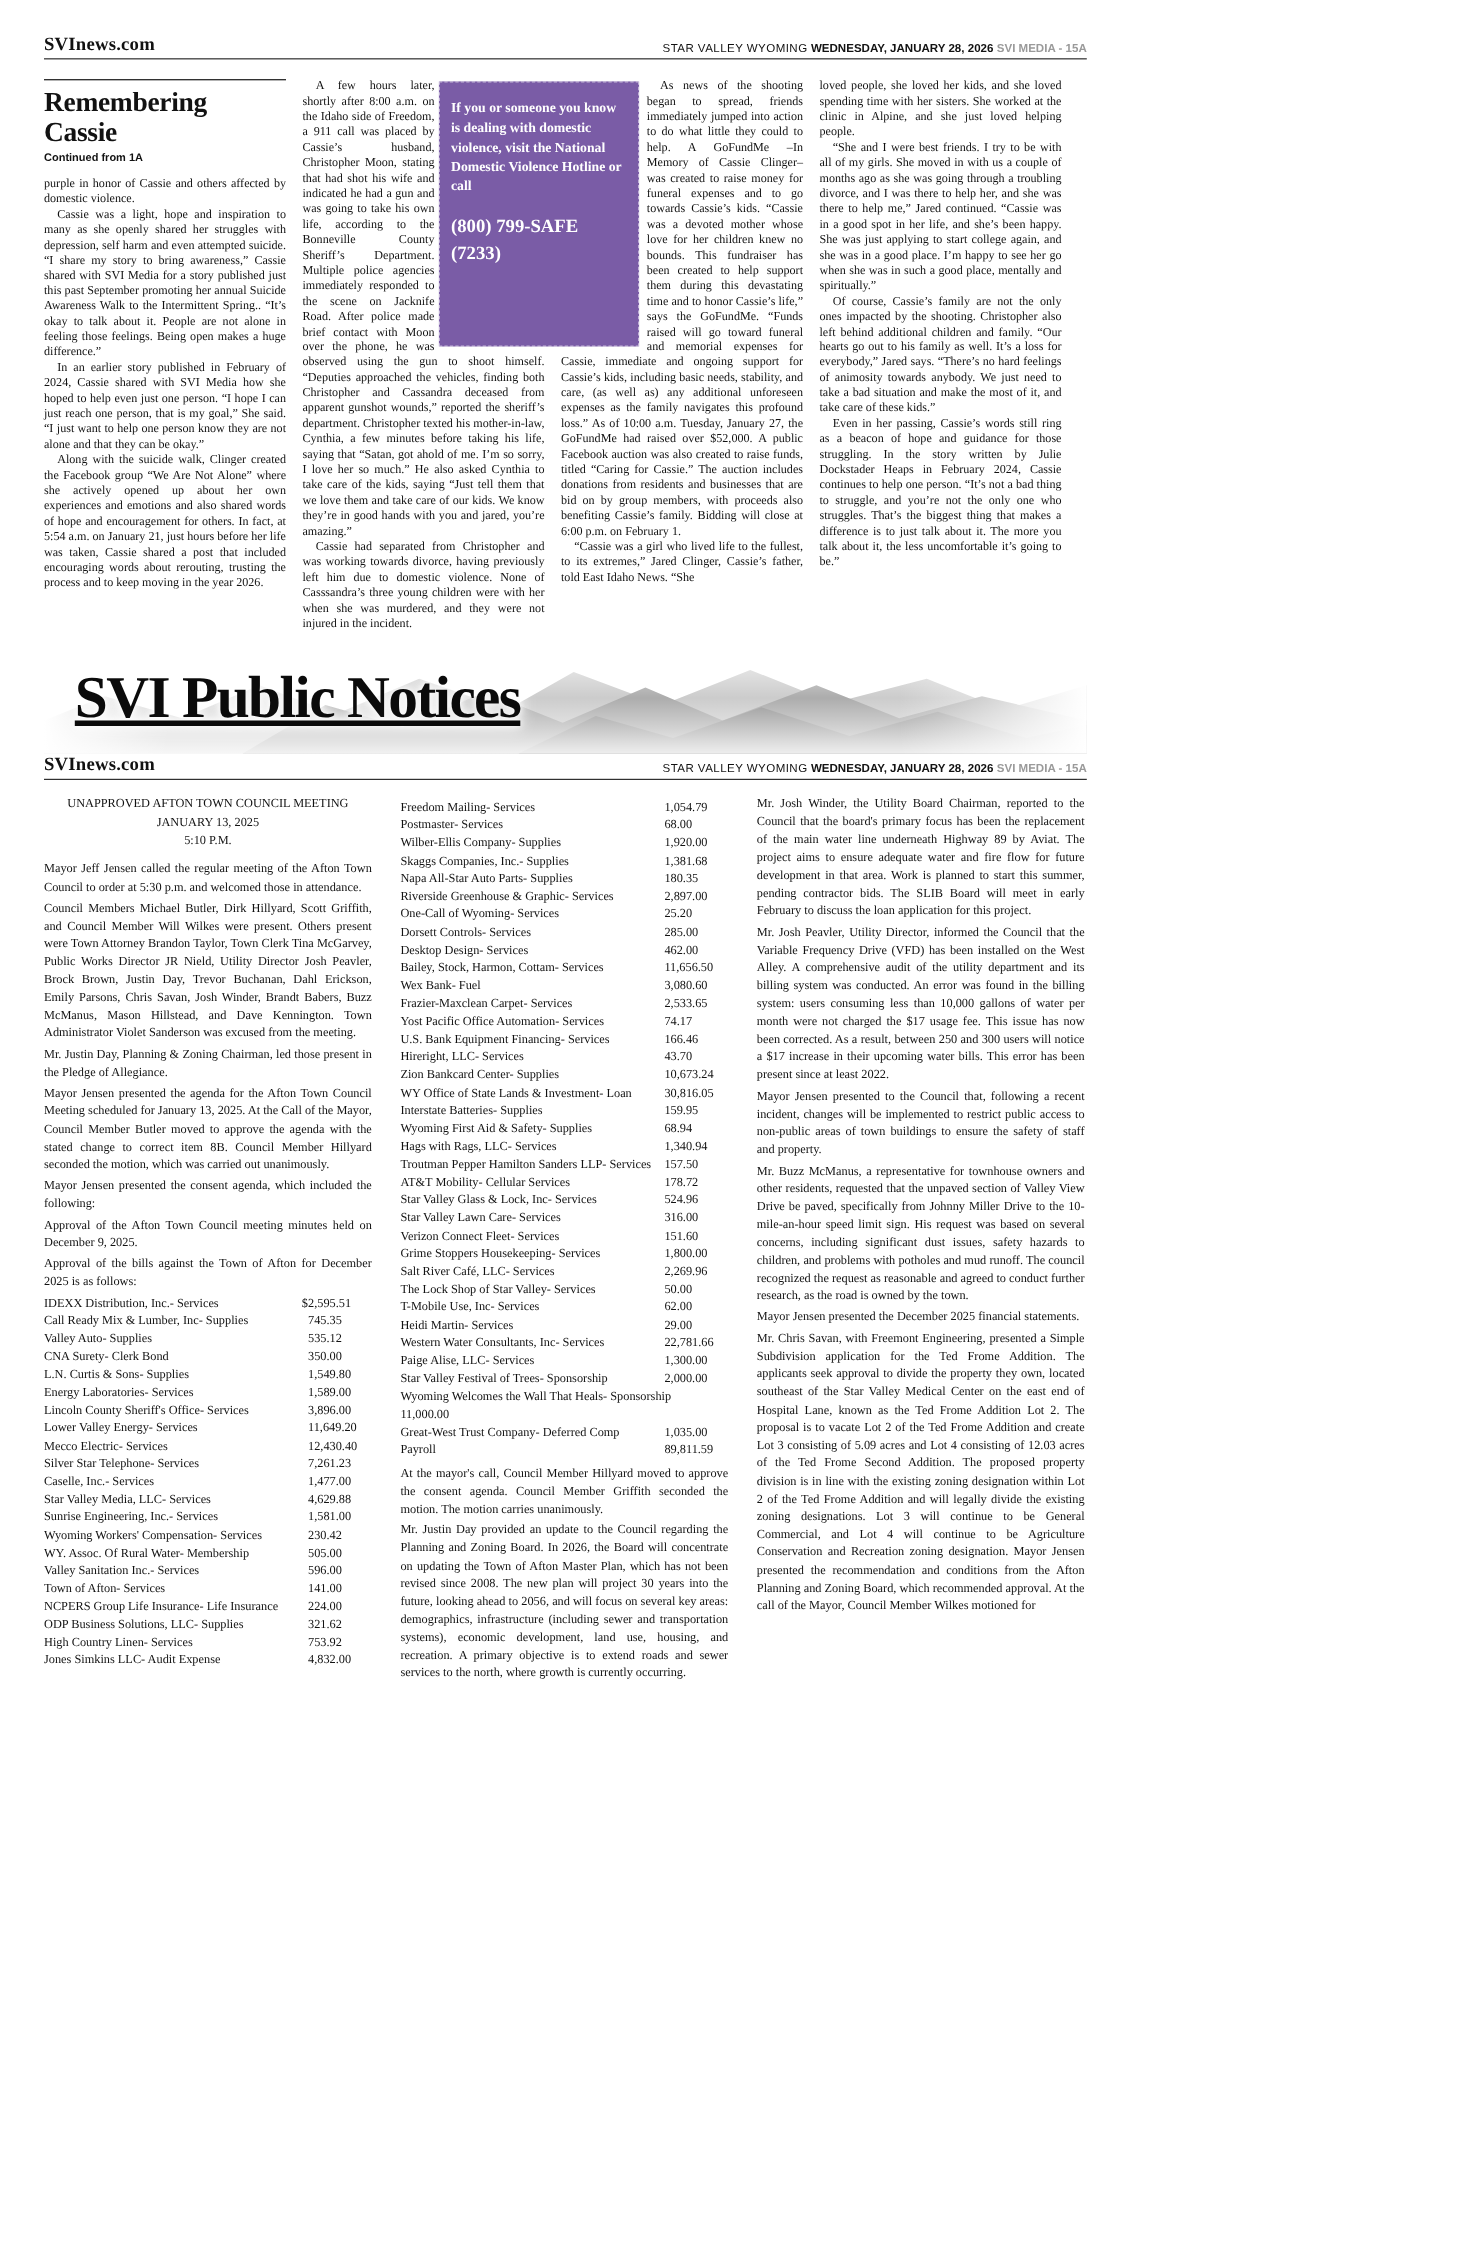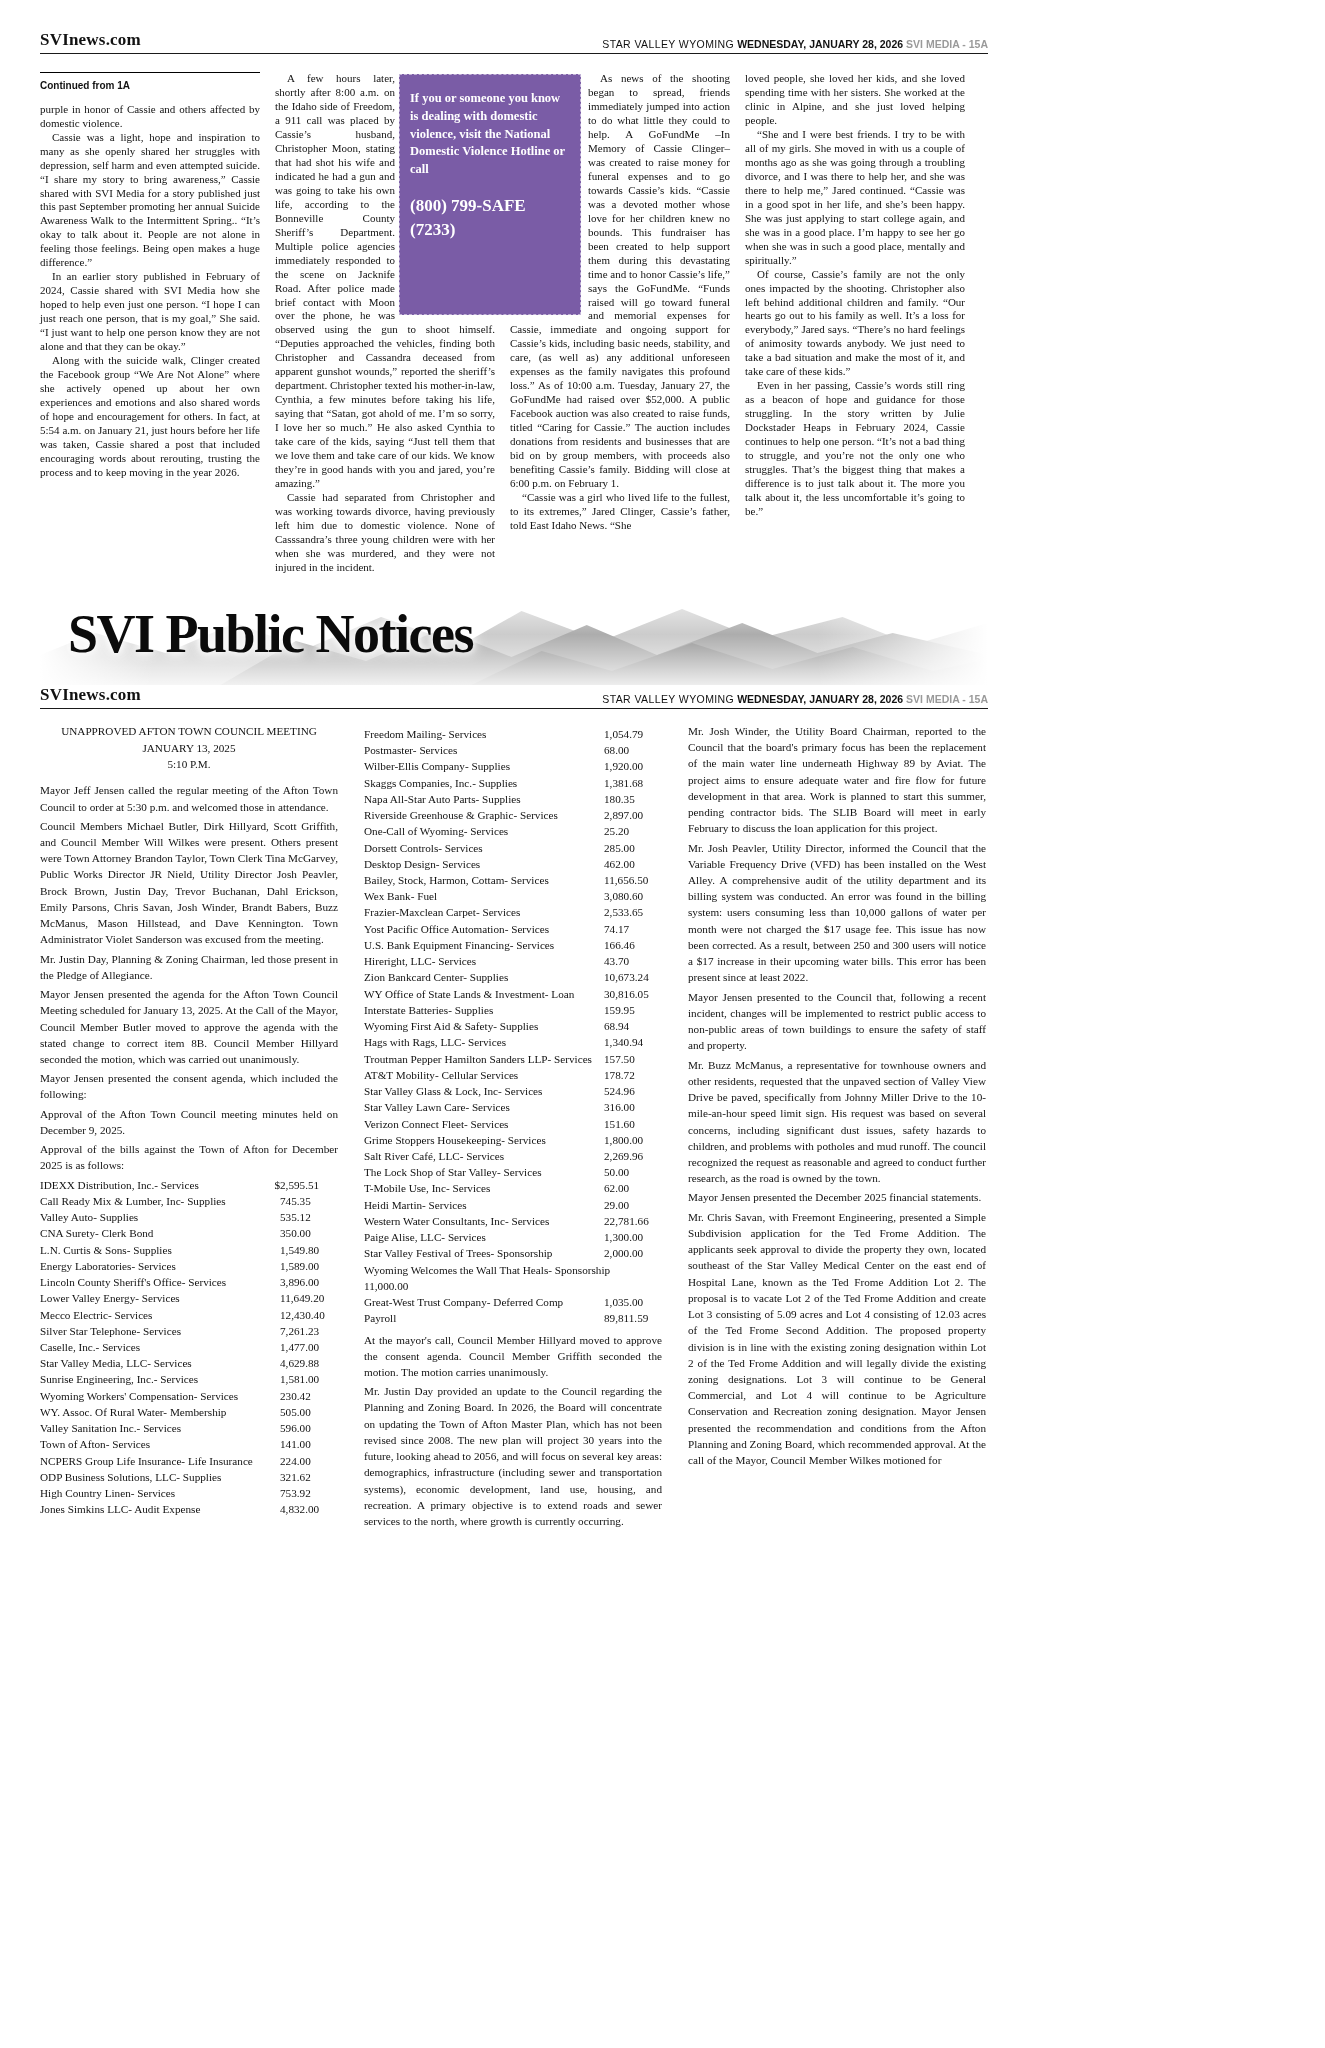--- a/index.html
+++ b/index.html
@@ -33,21 +33,21 @@
   .hotline-phone{font-size:17px;font-weight:bold;margin-top:15px;line-height:1.45;}
 
   
   .masthead{position:relative;margin-top:18px;height:92px;}
   .masthead svg{position:absolute;left:0;top:0;width:100%;height:100%;}
   .masthead .fade{position:absolute;left:0;top:0;right:0;bottom:0;
     background:linear-gradient(to right,#fff 0%,rgba(255,255,255,0) 12%,rgba(255,255,255,0) 82%,#fff 100%),
                linear-gradient(to bottom,rgba(255,255,255,.75) 0%,rgba(255,255,255,.1) 45%,rgba(255,255,255,.85) 100%);}
   .masthead-title{position:relative;font-size:54px;font-weight:bold;letter-spacing:-1.5px;line-height:1;
                   padding:14px 0 0 28px;color:#0b0b0b;
-                  text-shadow:0 0 6px #fff,0 0 12px #fff,0 0 18px #fff;}
+                  text-shadow:0 0 6px #fff,0 0 12px #fff,0 0 18px #fff;text-decoration:underline;}
 
   
   .notices{display:flex;gap:26px;margin-top:14px;}
   .ncol{width:298px;font-size:11.2px;line-height:1.45;text-align:justify;}
   .ncol p{margin:0 0 3px;}
   .meeting{font-weight:normal;text-align:center;font-size:11.2px;line-height:1.5;margin-bottom:9px;}
   .bills{margin-top:3px;}
   .bill{display:flex;align-items:baseline;}
   .bill .bname{flex:1 1 auto;padding-right:6px;}
   .bill .amt{min-width:58px;text-align:left;white-space:nowrap;}
@@ -67,20 +67,21 @@
         <span class="loc">STAR VALLEY WYOMING</span>
         <span class="date">WEDNESDAY, JANUARY 28, 2026</span>
         <span class="ed">SVI MEDIA - 15A</span>
       </span>
     </div>
 
     <div class="article">
 
       <div class="acol cont-col">
         <div class="title-rule"></div>
+        <div class="article-title">Remembering Cassie</div>
         <div class="continued">Continued from 1A</div>
         <div>
 
         <p>purple in honor of Cassie and others affected by domestic violence.</p>
             <p>Cassie was a light, hope and inspiration to many as she openly shared her struggles with depression, self harm and even attempted suicide. “I share my story to bring awareness,” Cassie shared with SVI Media for a story published just this past September promoting her annual Suicide Awareness Walk to the Intermittent Spring.. “It’s okay to talk about it. People are not alone in feeling those feelings. Being open makes a huge difference.”</p>
             <p>In an earlier story published in February of 2024, Cassie shared with SVI Media how she hoped to help even just one person. “I hope I can just reach one person, that is my goal,” She said. “I just want to help one person know they are not alone and that they can be okay.”</p>
             <p>Along with the suicide walk, Clinger created the Facebook group “We Are Not Alone” where she actively opened up about her own experiences and emotions and also shared words of hope and encouragement for others. In fact, at 5:54 a.m. on January 21, just hours before her life was taken, Cassie shared a post that included encouraging words about rerouting, trusting the process and to keep moving in the year 2026.</p>
           </div>
       </div>
 

